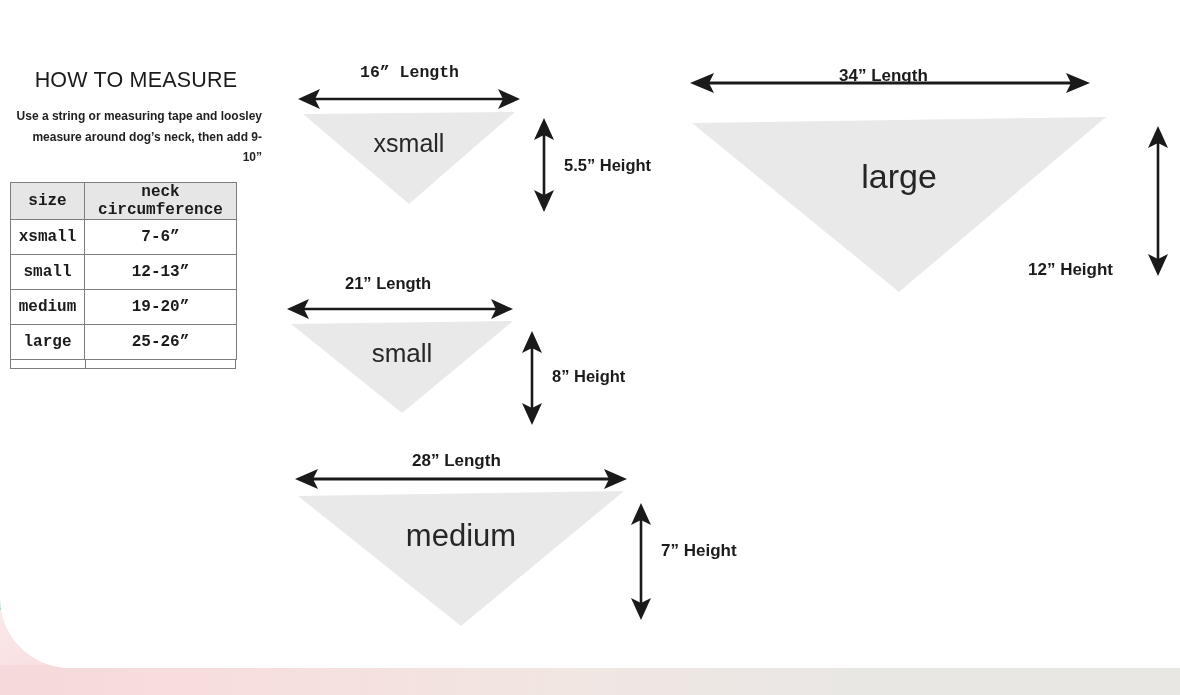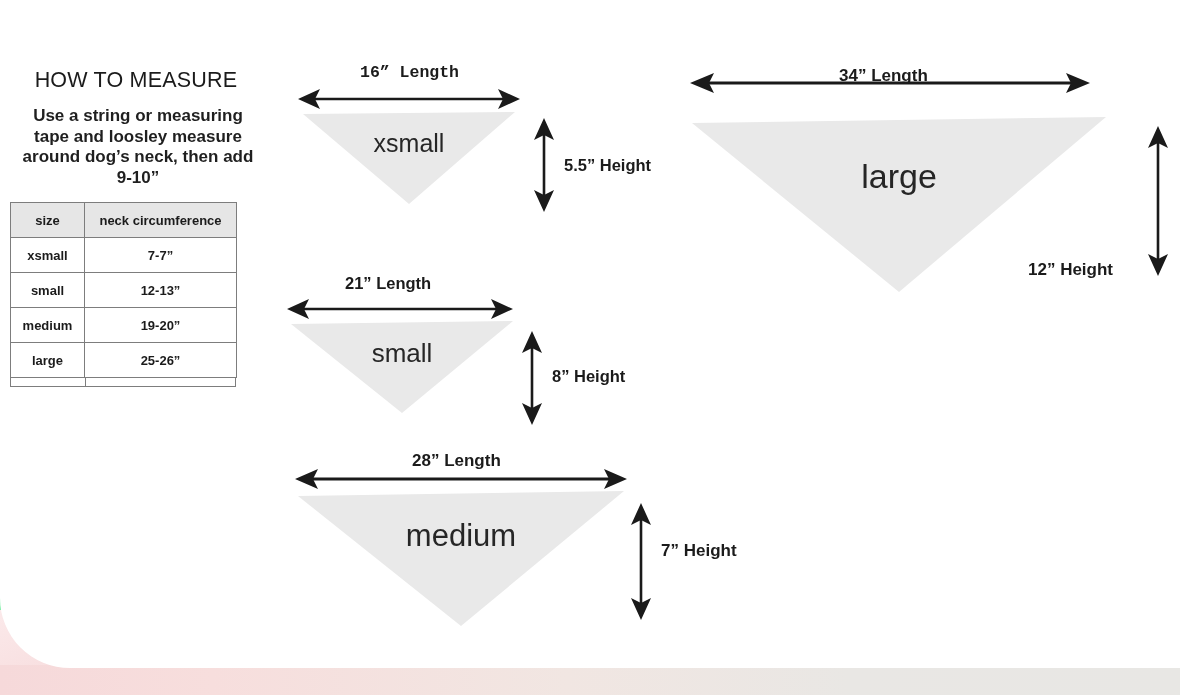--- a/index.html
+++ b/index.html
@@ -68,44 +68,45 @@
     line-height: 28px;
     color: #1b1b1b;
     text-align: center;
     letter-spacing: 0.2px;
     font-weight: 400;
     padding: 0 8px;
   }
 
   .blurb {
     margin-top: 12px;
-    font-size: 17px;
+    font-size: 12px;
     line-height: 20.5px;
     color: #1f1f1f;
-    text-align: center;
+    text-align: right;
     padding-left: 4px;
     font-weight: 600;
   }
 
   
   #size-table {
     margin-top: 14px;
     border-collapse: collapse;
     width: 226px;
     table-layout: fixed;
   }
   #size-table td, #size-table th {
     border: 1px solid #7d7d7d;
     height: 35px;
-    font-size: 13px;
+    font-size: 16px;
     font-weight: 600;
     color: #1b1b1b;
     text-align: center;
     vertical-align: middle;
     background: #ffffff;
+    font-family: Liberation Mono, monospace;
   }
   #size-table thead th { background: #e6e6e6; font-weight: 600; }
   #size-table col.c-size  { width: 74px; }
   #size-table col.c-neck  { width: 152px; }
   #size-table td.size-cell { text-align: center; }
   .table-stub {
     width: 226px;
     height: 9px;
     border-left: 1px solid #7d7d7d;
     border-right: 1px solid #7d7d7d;
@@ -167,21 +168,21 @@
       </colgroup>
       <thead>
         <tr>
           <th>size</th>
           <th>neck circumference</th>
         </tr>
       </thead>
       <tbody>
         <tr>
           <td class="size-cell">xsmall</td>
-          <td>7-7”</td>
+          <td>7-6”</td>
         </tr>
         <tr>
           <td class="size-cell">small</td>
           <td>12-13”</td>
         </tr>
         <tr>
           <td class="size-cell">medium</td>
           <td>19-20”</td>
         </tr>
         <tr>

